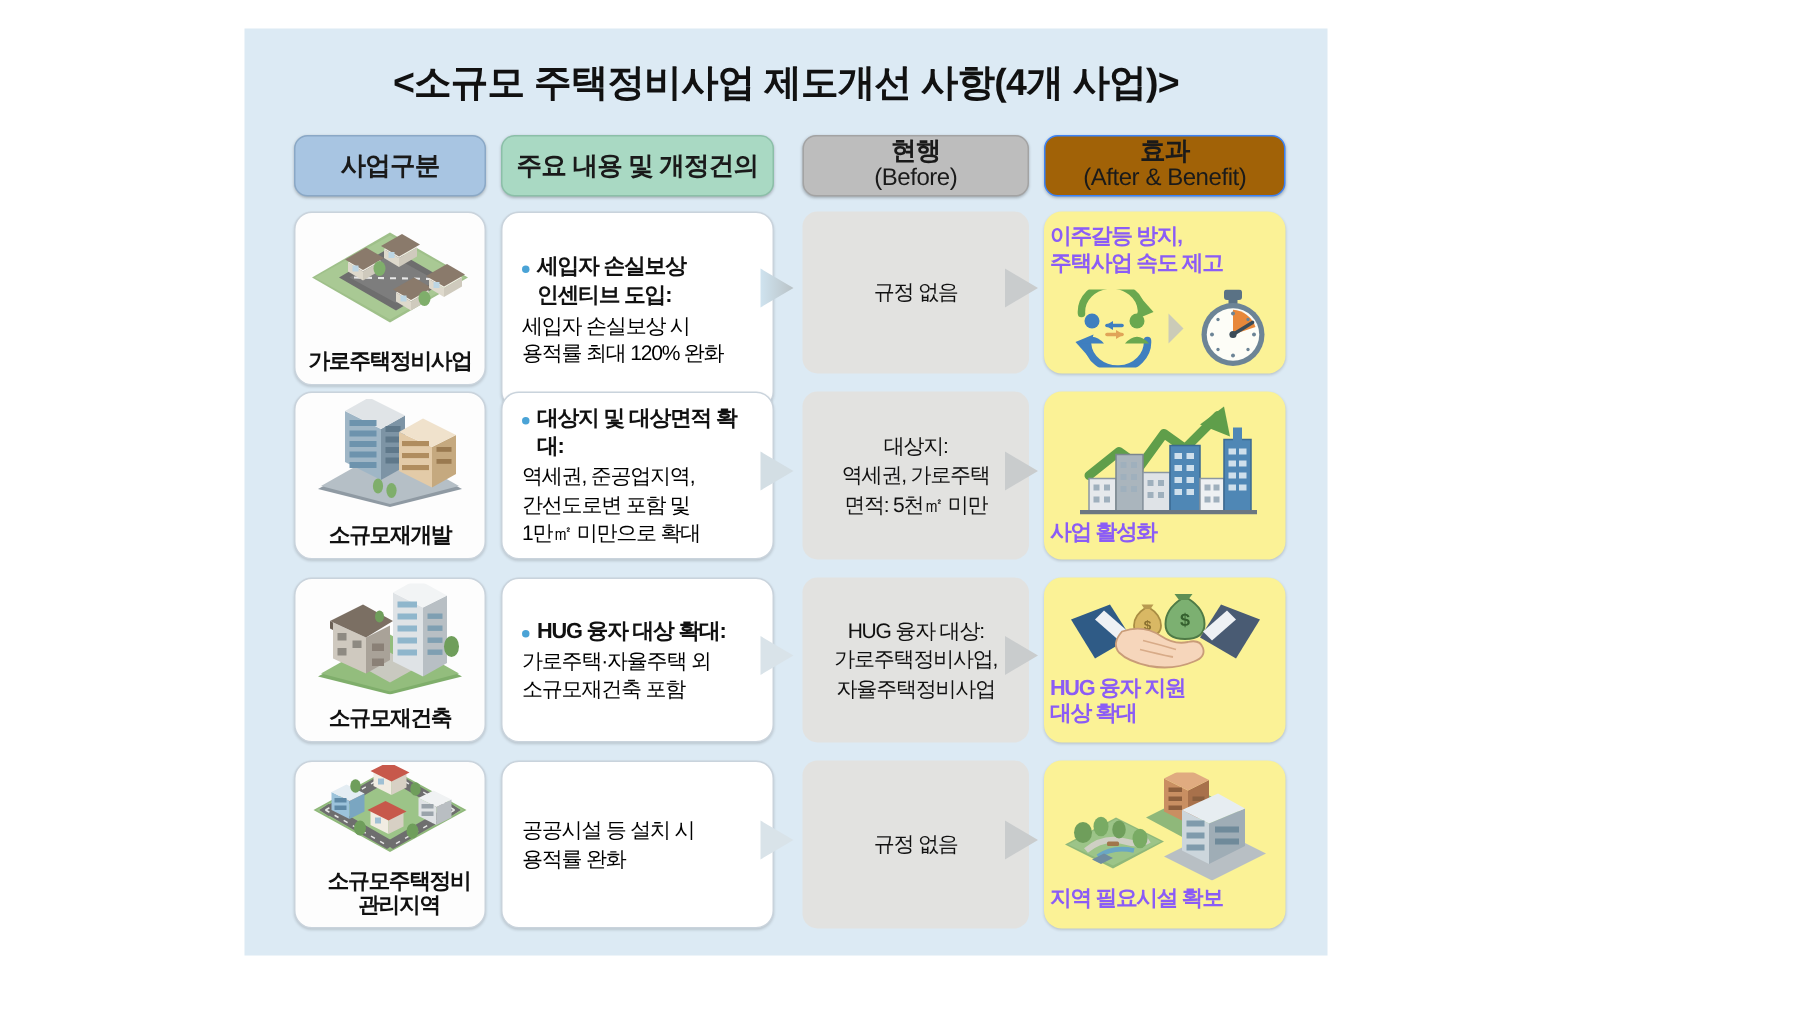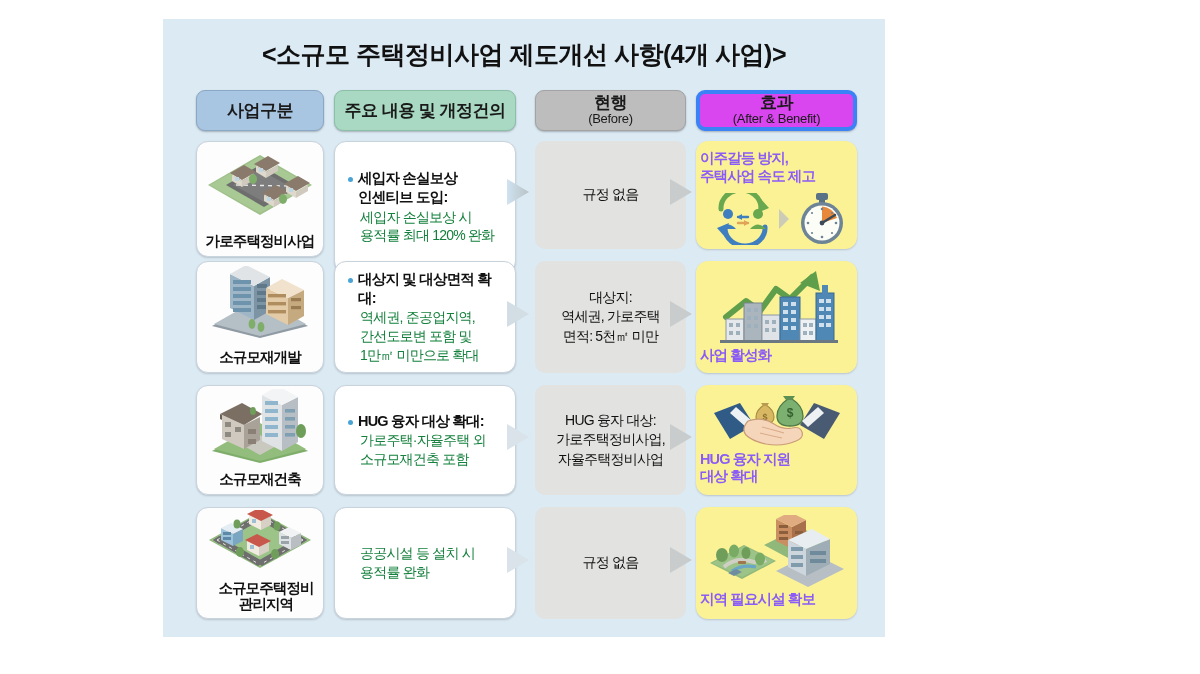--- a/index.html
+++ b/index.html
@@ -29,25 +29,25 @@
   .col3{left:535px;width:151px;}
   .col4{left:696px;width:161px;}
 
   .hdr{
     position:absolute;top:90px;height:41px;border-radius:9px;
     display:flex;flex-direction:column;align-items:center;justify-content:center;
     color:#1a1a1a;box-sizing:border-box;
     box-shadow:0 1px 2px rgba(0,0,0,.25);
   }
   .hdr .l1{font-size:17px;font-weight:bold;letter-spacing:-0.5px;line-height:1.05;}
-  .hdr .l2{font-size:13px;font-weight:normal;line-height:1.15;letter-spacing:-0.3px;}
+  .hdr .l2{font-size:16px;font-weight:normal;line-height:1.15;letter-spacing:-0.3px;}
   .hdr.h1{background:#a8c5e2;border:1px solid #8aa8c6;}
   .hdr.h2{background:#a9d9c3;border:1px solid #8bbfa8;}
   .hdr.h3{background:#bdbdbd;border:1px solid #a3a3a3;}
-  .hdr.h4{background:#d946ef;border:4px solid #3b82f6;}
+  .hdr.h4{background:#a16207;border:1px solid #3b82f6;}
 
   
   .cell{position:absolute;box-sizing:border-box;}
   .cell.c1{background:#fdfdfd;border:1px solid #c9d3dc;border-radius:12px;
            box-shadow:0 1px 2px rgba(0,0,0,.16);}
   .cell.c2{background:#ffffff;border:1px solid #c9d3dc;border-radius:12px;
            box-shadow:0 1px 2px rgba(0,0,0,.16);}
   .cell.c3{background:#e2e2e0;border-radius:10px;padding-left:48px;}
   .cell.c4{background:#fbf296;border-radius:12px;box-shadow:0 1px 2px rgba(0,0,0,.16);}
 
@@ -59,21 +59,21 @@
   .c1.two-line .iconwrap{bottom:50px;}
   .c1.two-line .caption{bottom:6px;padding-left:12px;}
 
   
   .c2 .inner{position:absolute;left:13px;right:8px;top:0;bottom:0;
      display:flex;flex-direction:column;justify-content:center;}
   .c2 .bulletline{display:flex;align-items:flex-start;}
   .c2 .dot{width:5px;height:5px;border-radius:50%;background:#4aa3d6;
      margin:8px 5px 0 0;flex:0 0 auto;}
   .c2 .head{font-size:14.5px;font-weight:bold;color:#111;letter-spacing:-0.8px;line-height:1.33;}
-  .c2 .body{font-size:14px;color:#15803d;letter-spacing:-0.8px;line-height:1.33;margin-left:12px;}
+  .c2 .body{font-size:14px;color:#000000;letter-spacing:-0.8px;line-height:1.33;margin-left:0;}
 
   
   .c3 .inner{position:absolute;inset:0;display:flex;align-items:center;justify-content:center;
      text-align:center;font-size:14px;color:#111;letter-spacing:-0.8px;line-height:1.4;}
 
   
   .c4 .benefit{position:absolute;left:4px;right:4px;
      font-size:14.5px;font-weight:bold;color:#8b5cf6;letter-spacing:-0.9px;line-height:1.22;}
   .c4 .art{position:absolute;left:0;right:0;display:flex;align-items:center;justify-content:center;}
 

